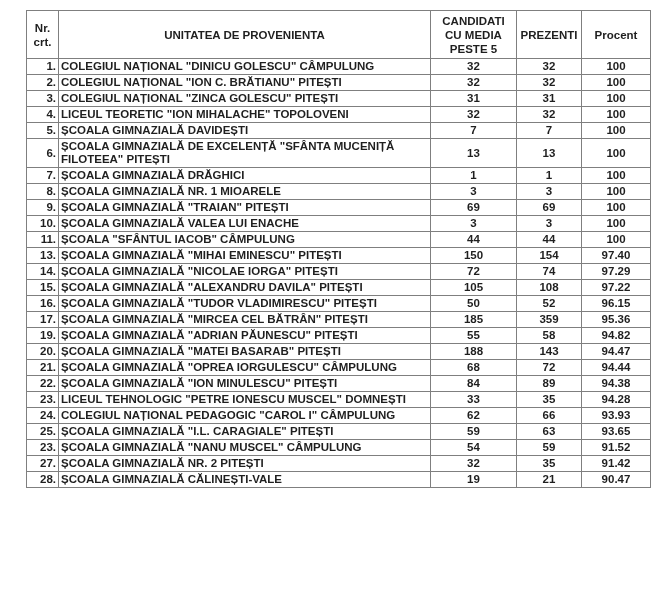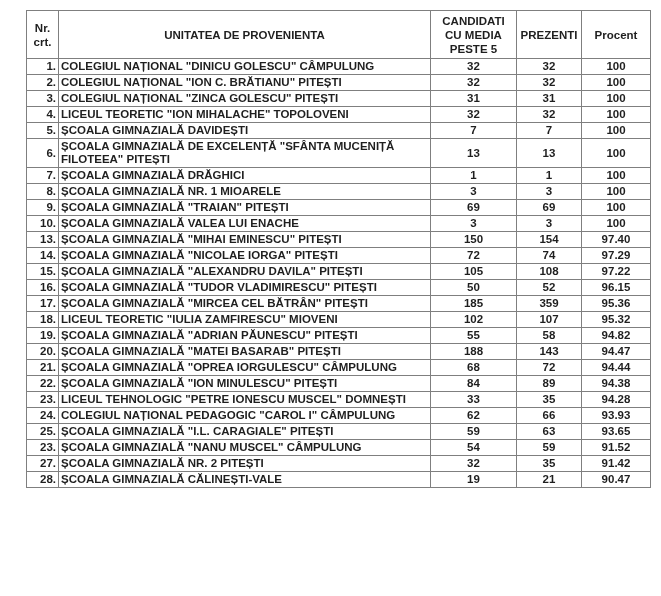--- a/index.html
+++ b/index.html
@@ -154,20 +154,27 @@
           <td class="cell-num">100</td>
         </tr>
         <tr>
           <td class="cell-nr">10.</td>
           <td class="cell-unit">ȘCOALA GIMNAZIALĂ VALEA LUI ENACHE</td>
           <td class="cell-num">3</td>
           <td class="cell-num">3</td>
           <td class="cell-num">100</td>
         </tr>
         <tr>
+          <td class="cell-nr">11.</td>
+          <td class="cell-unit">ȘCOALA "SFÂNTUL IACOB" CÂMPULUNG</td>
+          <td class="cell-num">44</td>
+          <td class="cell-num">44</td>
+          <td class="cell-num">100</td>
+        </tr>
+        <tr>
           <td class="cell-nr">13.</td>
           <td class="cell-unit">ȘCOALA GIMNAZIALĂ "MIHAI EMINESCU" PITEȘTI</td>
           <td class="cell-num">150</td>
           <td class="cell-num">154</td>
           <td class="cell-num">97.40</td>
         </tr>
         <tr>
           <td class="cell-nr">14.</td>
           <td class="cell-unit">ȘCOALA GIMNAZIALĂ "NICOLAE IORGA" PITEȘTI</td>
           <td class="cell-num">72</td>
@@ -189,27 +196,20 @@
           <td class="cell-num">96.15</td>
         </tr>
         <tr>
           <td class="cell-nr">17.</td>
           <td class="cell-unit">ȘCOALA GIMNAZIALĂ "MIRCEA CEL BĂTRÂN" PITEȘTI</td>
           <td class="cell-num">185</td>
           <td class="cell-num">359</td>
           <td class="cell-num">95.36</td>
         </tr>
         <tr>
-          <td class="cell-nr">18.</td>
-          <td class="cell-unit">LICEUL TEORETIC "IULIA ZAMFIRESCU" MIOVENI</td>
-          <td class="cell-num">102</td>
-          <td class="cell-num">107</td>
-          <td class="cell-num">95.32</td>
-        </tr>
-        <tr>
           <td class="cell-nr">19.</td>
           <td class="cell-unit">ȘCOALA GIMNAZIALĂ "ADRIAN PĂUNESCU" PITEȘTI</td>
           <td class="cell-num">55</td>
           <td class="cell-num">58</td>
           <td class="cell-num">94.82</td>
         </tr>
         <tr>
           <td class="cell-nr">20.</td>
           <td class="cell-unit">ȘCOALA GIMNAZIALĂ "MATEI BASARAB" PITEȘTI</td>
           <td class="cell-num">188</td>

